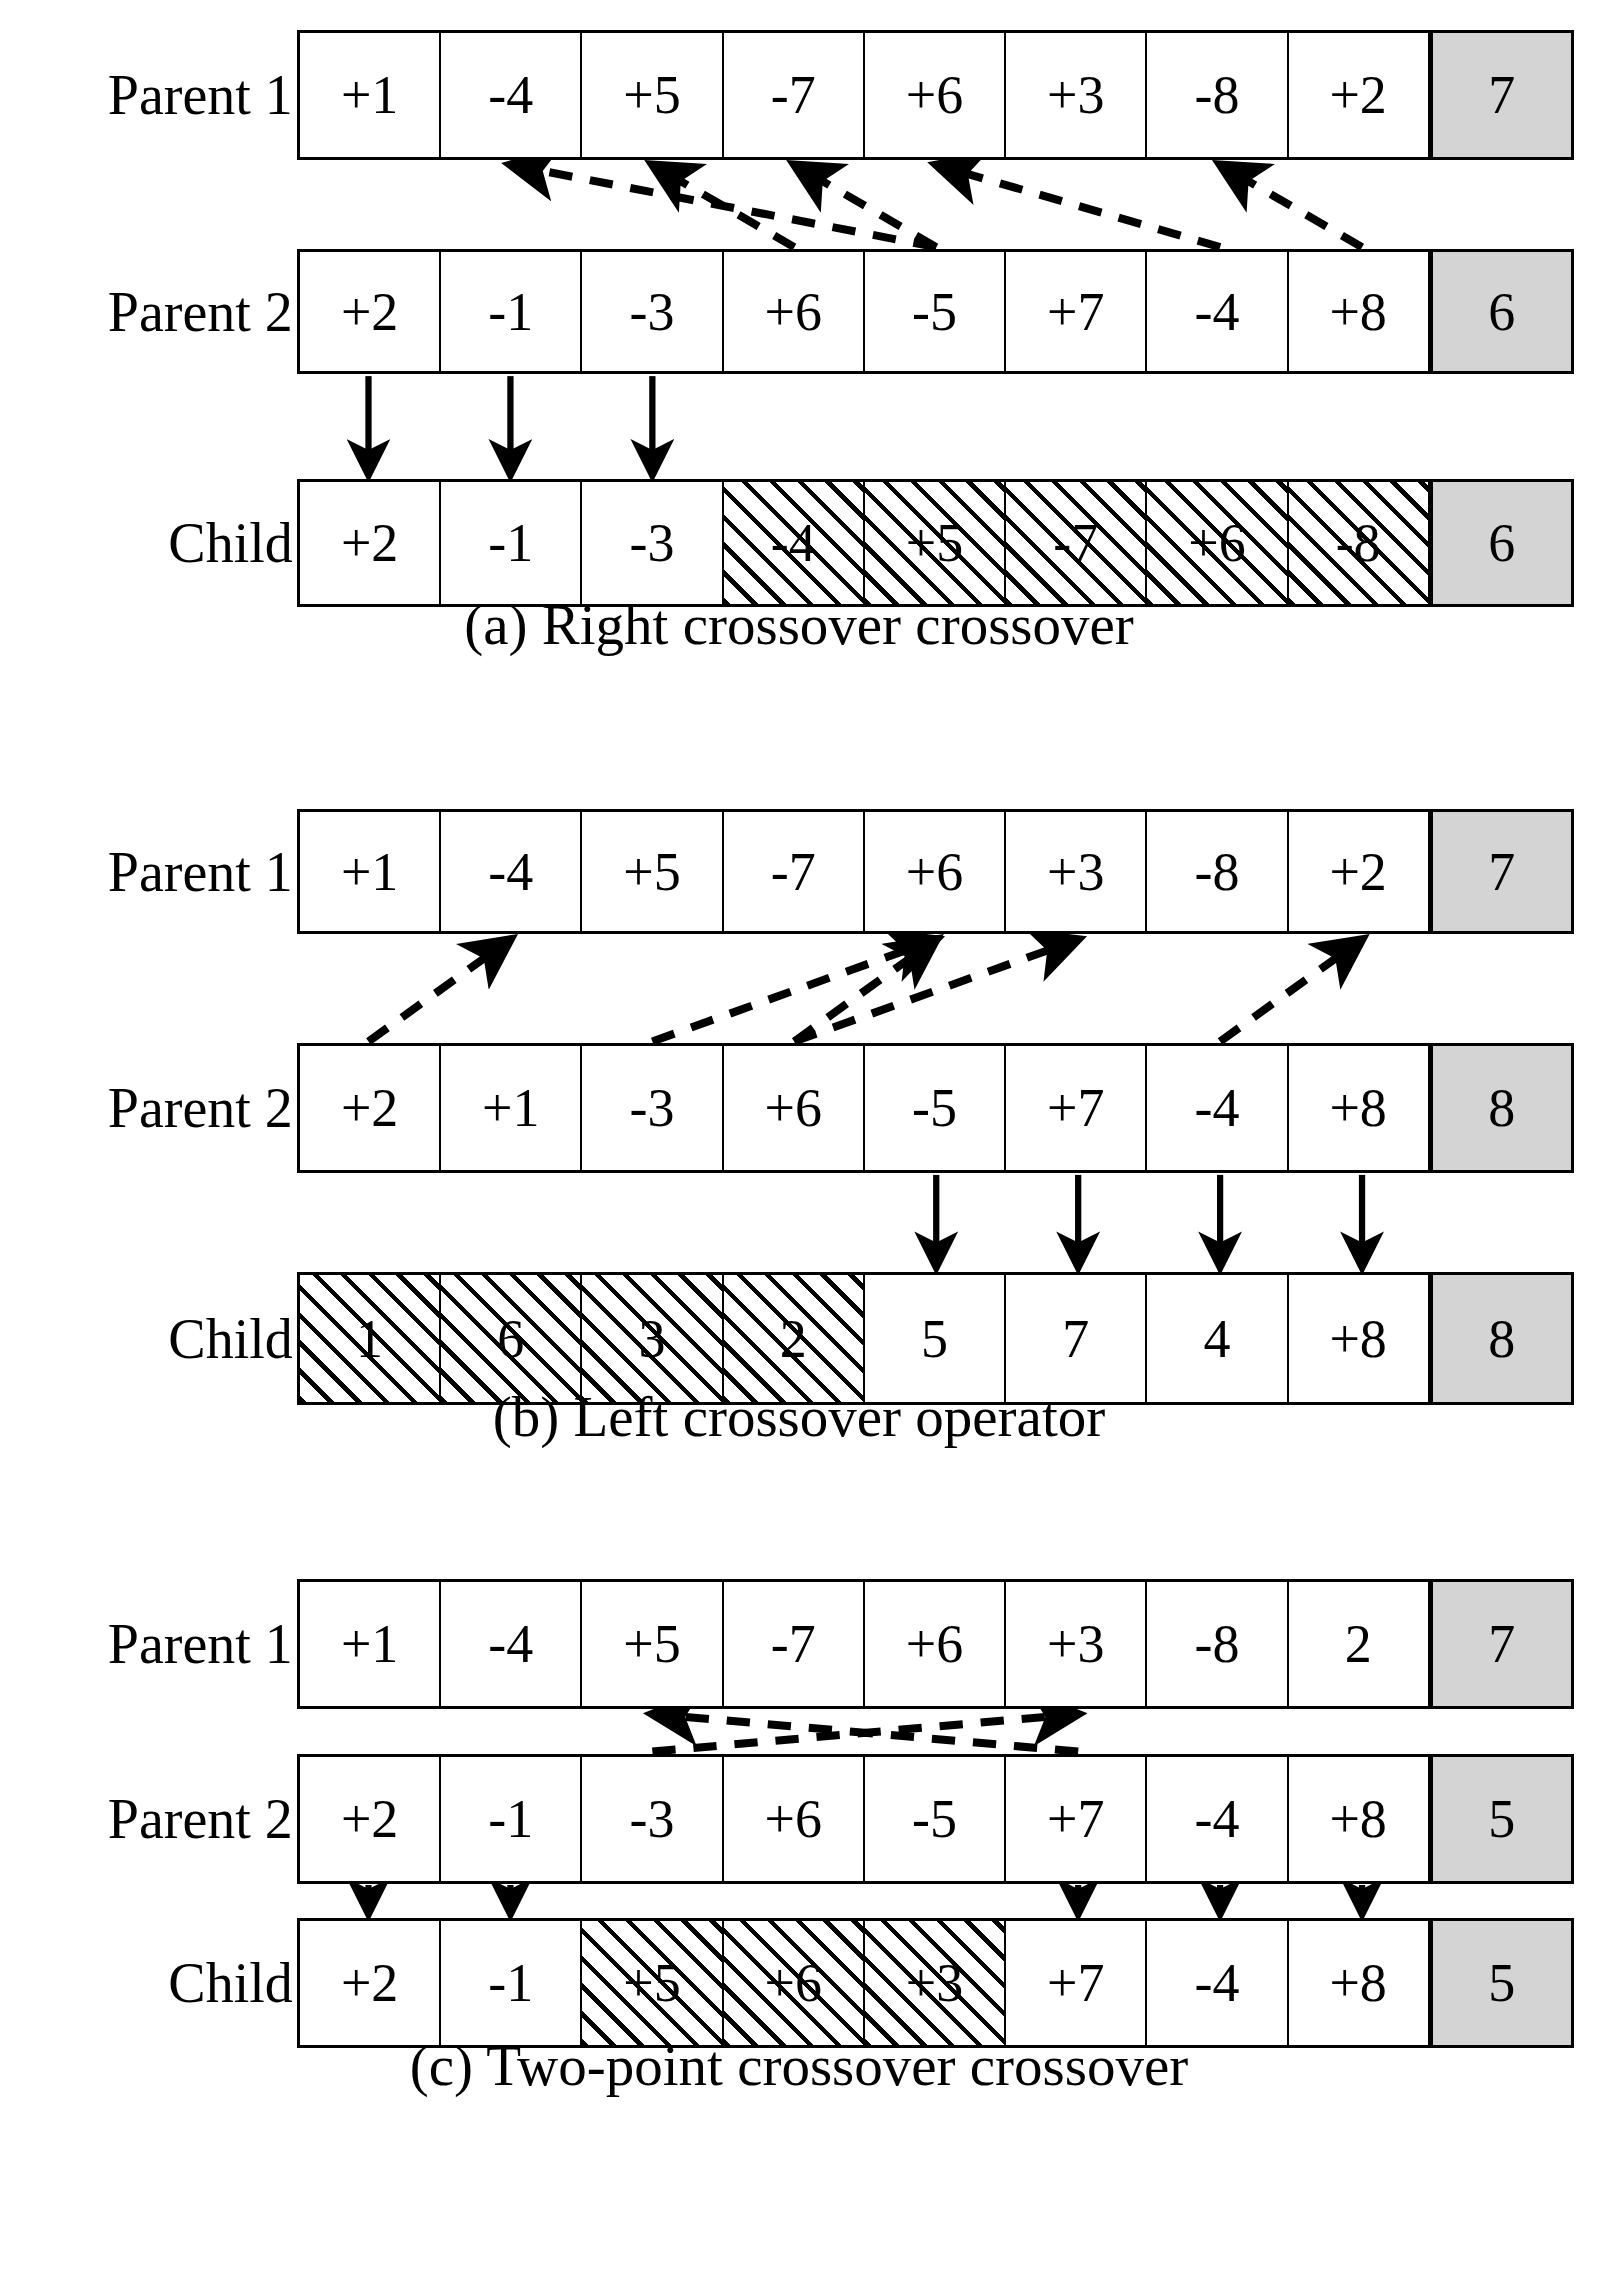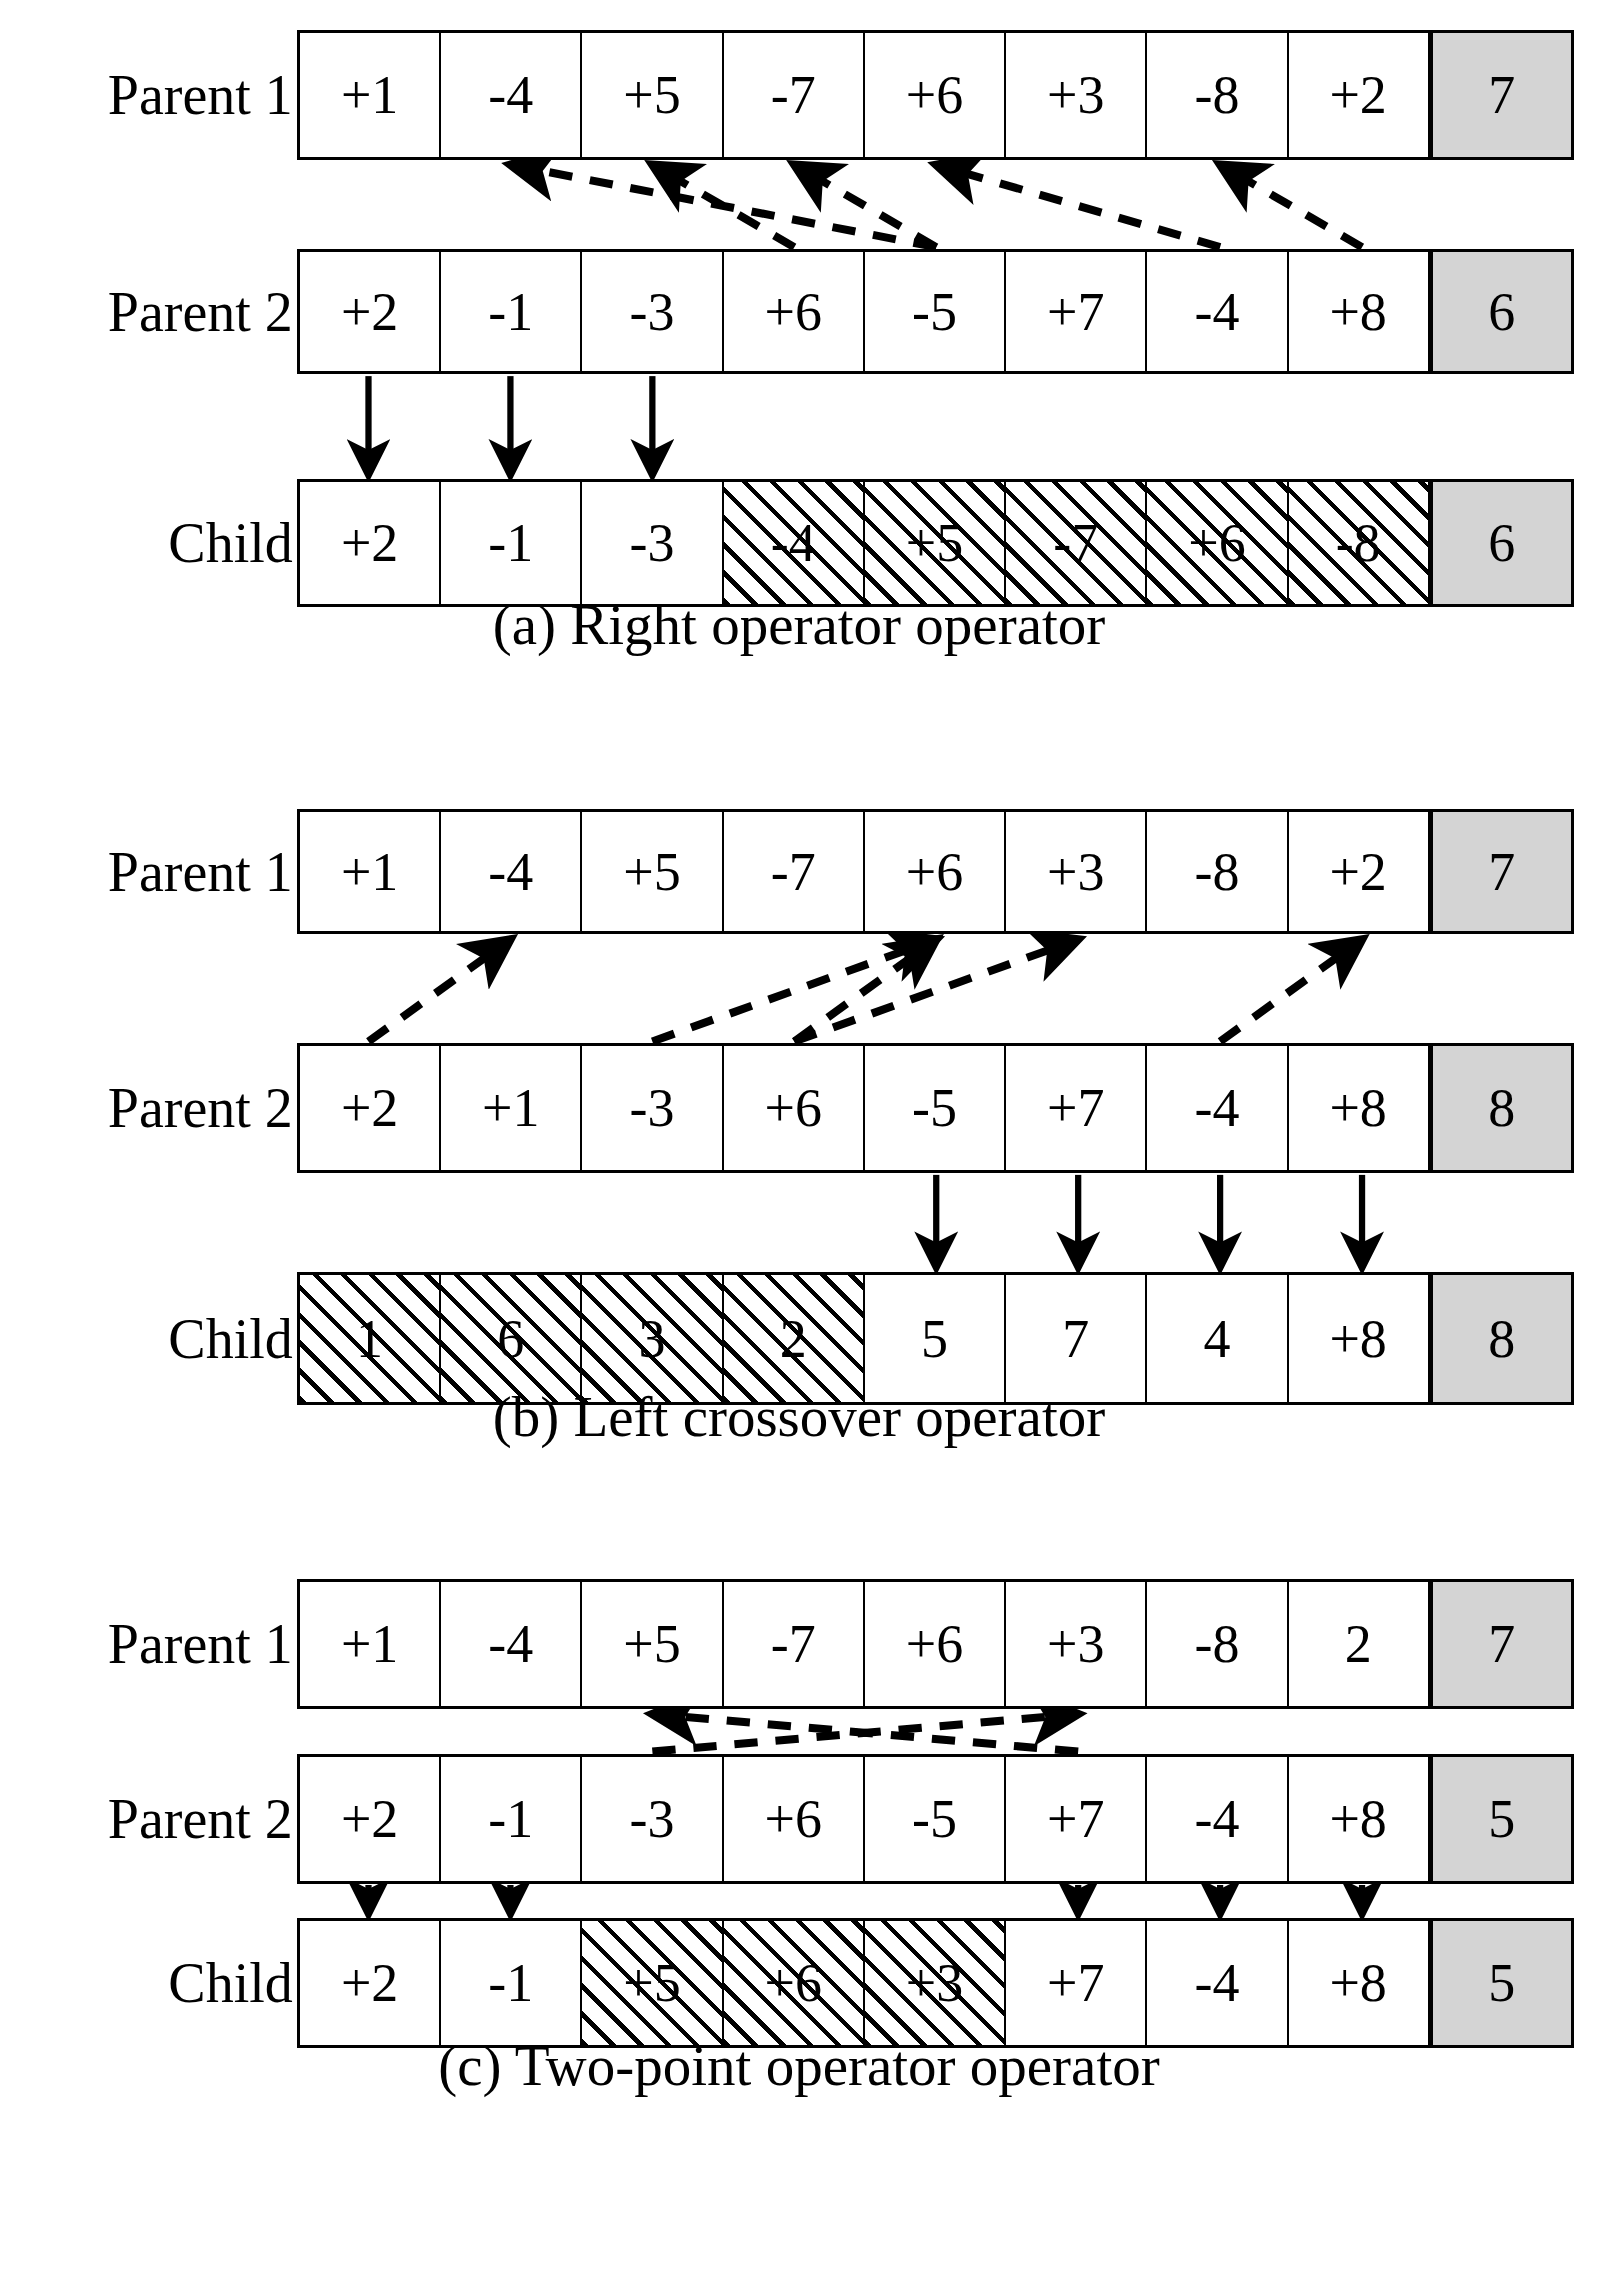--- a/index.html
+++ b/index.html
@@ -190,21 +190,21 @@
         <div class="cell hatch" style="width: 142px;">
           <span class="val">+6</span>
         </div>
         <div class="cell hatch" style="width: 142px;">
           <span class="val">-8</span>
         </div>
         <div class="cell fitness" style="width: 142px;">
           <span class="val">6</span>
         </div>
       </div>
-      <div class="caption" style="top: 596px;">(a) Right operator operator</div>
+      <div class="caption" style="top: 596px;">(a) Right crossover crossover</div>
     </div>
     <div class="panel">
       <svg class="arrows" width="1598" height="2288" viewBox="0 0 1784 2555">
         <defs>
           <marker id="ah-b" viewBox="0 0 12 12" refX="10" refY="6" markerWidth="7" markerHeight="7" orient="auto-start-reverse">
             <path d="M0,0 L12,6 L0,12 L3,6 Z" fill="#000"></path>
           </marker>
         </defs>
         <line x1="1045.25" y1="1312" x2="1045.25" y2="1416" stroke="#000" stroke-width="7" marker-end="url(#ah-b)"></line>
         <line x1="1203.75" y1="1312" x2="1203.75" y2="1416" stroke="#000" stroke-width="7" marker-end="url(#ah-b)"></line>
@@ -406,16 +406,16 @@
         <div class="cell" style="width: 142px;">
           <span class="val">-4</span>
         </div>
         <div class="cell" style="width: 142px;">
           <span class="val">+8</span>
         </div>
         <div class="cell fitness" style="width: 142px;">
           <span class="val">5</span>
         </div>
       </div>
-      <div class="caption" style="top: 2037px;">(c)  Two-point operator operator</div>
+      <div class="caption" style="top: 2037px;">(c)  Two-point crossover crossover</div>
     </div>
   </div>
 
 
 </body></html>

